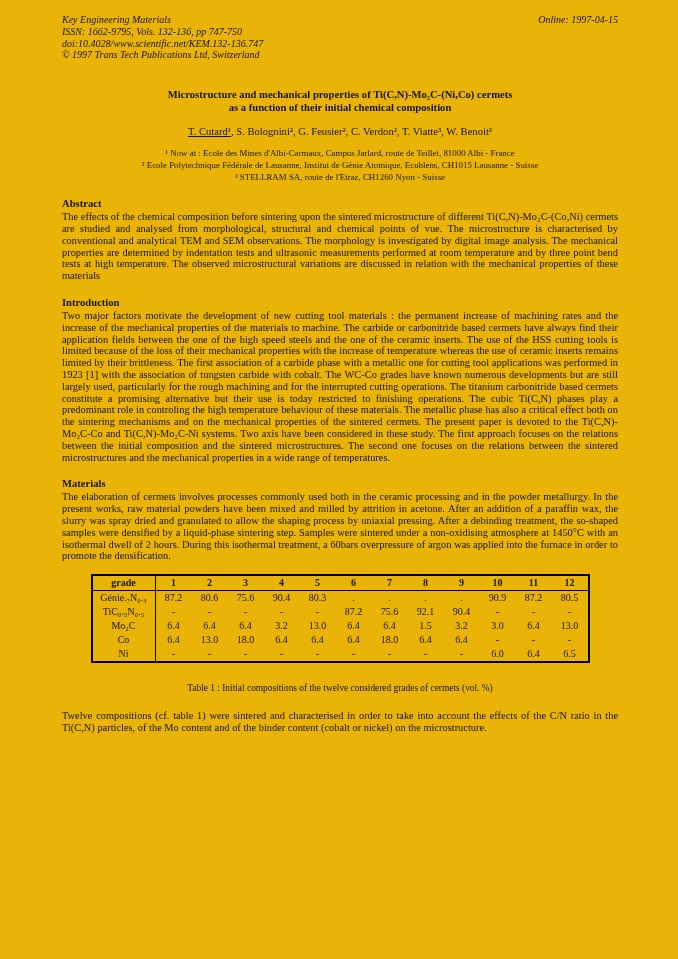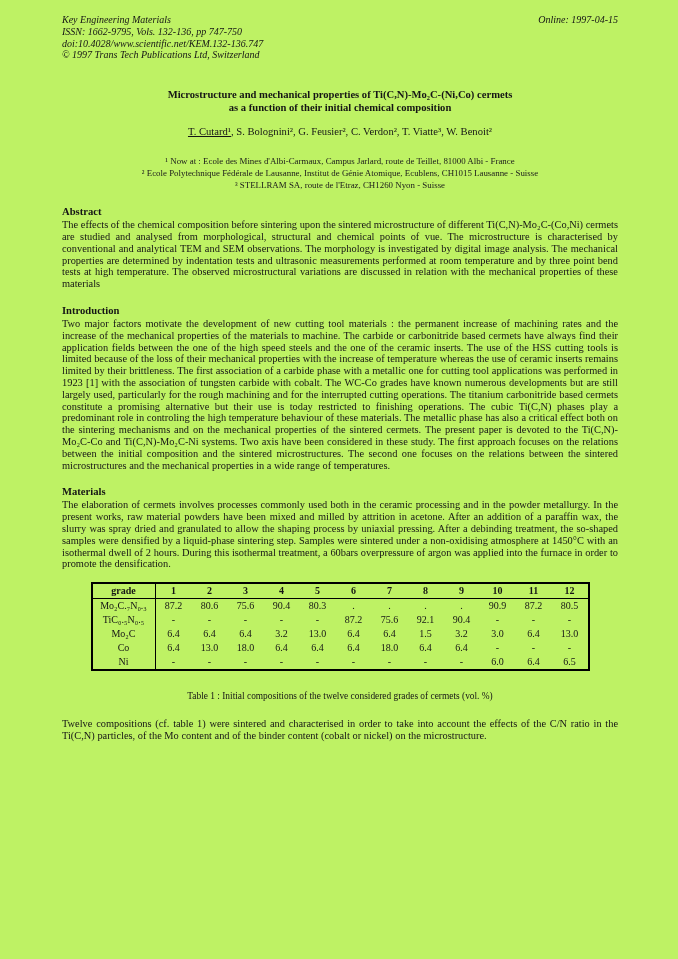--- a/index.html
+++ b/index.html
@@ -1,28 +1,28 @@
 <!DOCTYPE html>
 <html><head>
 <meta charset="utf-8">
 <style>
   html,body{margin:0;padding:0;}
   body{
     width:678px;height:959px;background:#fdfdfc;color:#151515;
     font-family:"Liberation Serif","DejaVu Serif",serif;
     -webkit-font-smoothing:antialiased;
   }
-  .page{box-sizing:border-box;width:678px;height:959px;padding:14px 60px 20px 62px;overflow:hidden;background:#bef264;}
+  .page{box-sizing:border-box;width:678px;height:959px;padding:14px 60px 20px 62px;overflow:hidden;background:#eab308;}
   .masthead{display:flex;justify-content:space-between;align-items:flex-start;font-style:italic;font-size:10px;line-height:11.8px;}
   .mast-left div{white-space:nowrap;}
   .mast-right{white-space:nowrap;}
   .title-block{margin-top:28px;text-align:center;font-weight:bold;font-size:10.6px;line-height:12.5px;}
   .authors{margin-top:12px;text-align:center;font-size:10.6px;}
   .authors .underline{text-decoration:underline;}
-  .affiliations{margin-top:18px;text-align:center;font-size:8.9px;line-height:12px;color:#1a1a1a;}
+  .affiliations{margin-top:10px;text-align:center;font-size:8.9px;line-height:12px;color:#1a1a1a;}
   .section-heading{margin-top:15px;font-weight:bold;font-size:10.6px;line-height:12px;}
   p.body-text{margin:1px 0 0 0;font-size:10.4px;line-height:11.8px;text-align:justify;}
   .comp-table{border-collapse:collapse;margin:12px auto 0 auto;font-size:10px;border:2px solid #000;}
   .comp-table th,.comp-table td{padding:1px 5px;text-align:center;min-width:26px;line-height:12px;}
   .comp-table thead th{font-weight:bold;border-bottom:1.5px solid #000;}
   .comp-table th:first-child,.comp-table td:first-child{border-right:1.5px solid #000;min-width:52px;}
   .table-caption{margin-top:20px;text-align:center;font-size:9.4px;line-height:11px;}
   p.closing{margin-top:16px;}
 </style>
 </head>
@@ -75,21 +75,21 @@
           <th>7</th>
           <th>8</th>
           <th>9</th>
           <th>10</th>
           <th>11</th>
           <th>12</th>
         </tr>
       </thead>
       <tbody>
         <tr>
-          <td>Mo₂C.₇N₀.₃</td>
+          <td>Génie.₇N₀.₃</td>
           <td>87.2</td>
           <td>80.6</td>
           <td>75.6</td>
           <td>90.4</td>
           <td>80.3</td>
           <td>.</td>
           <td>.</td>
           <td>.</td>
           <td>.</td>
           <td>90.9</td>

